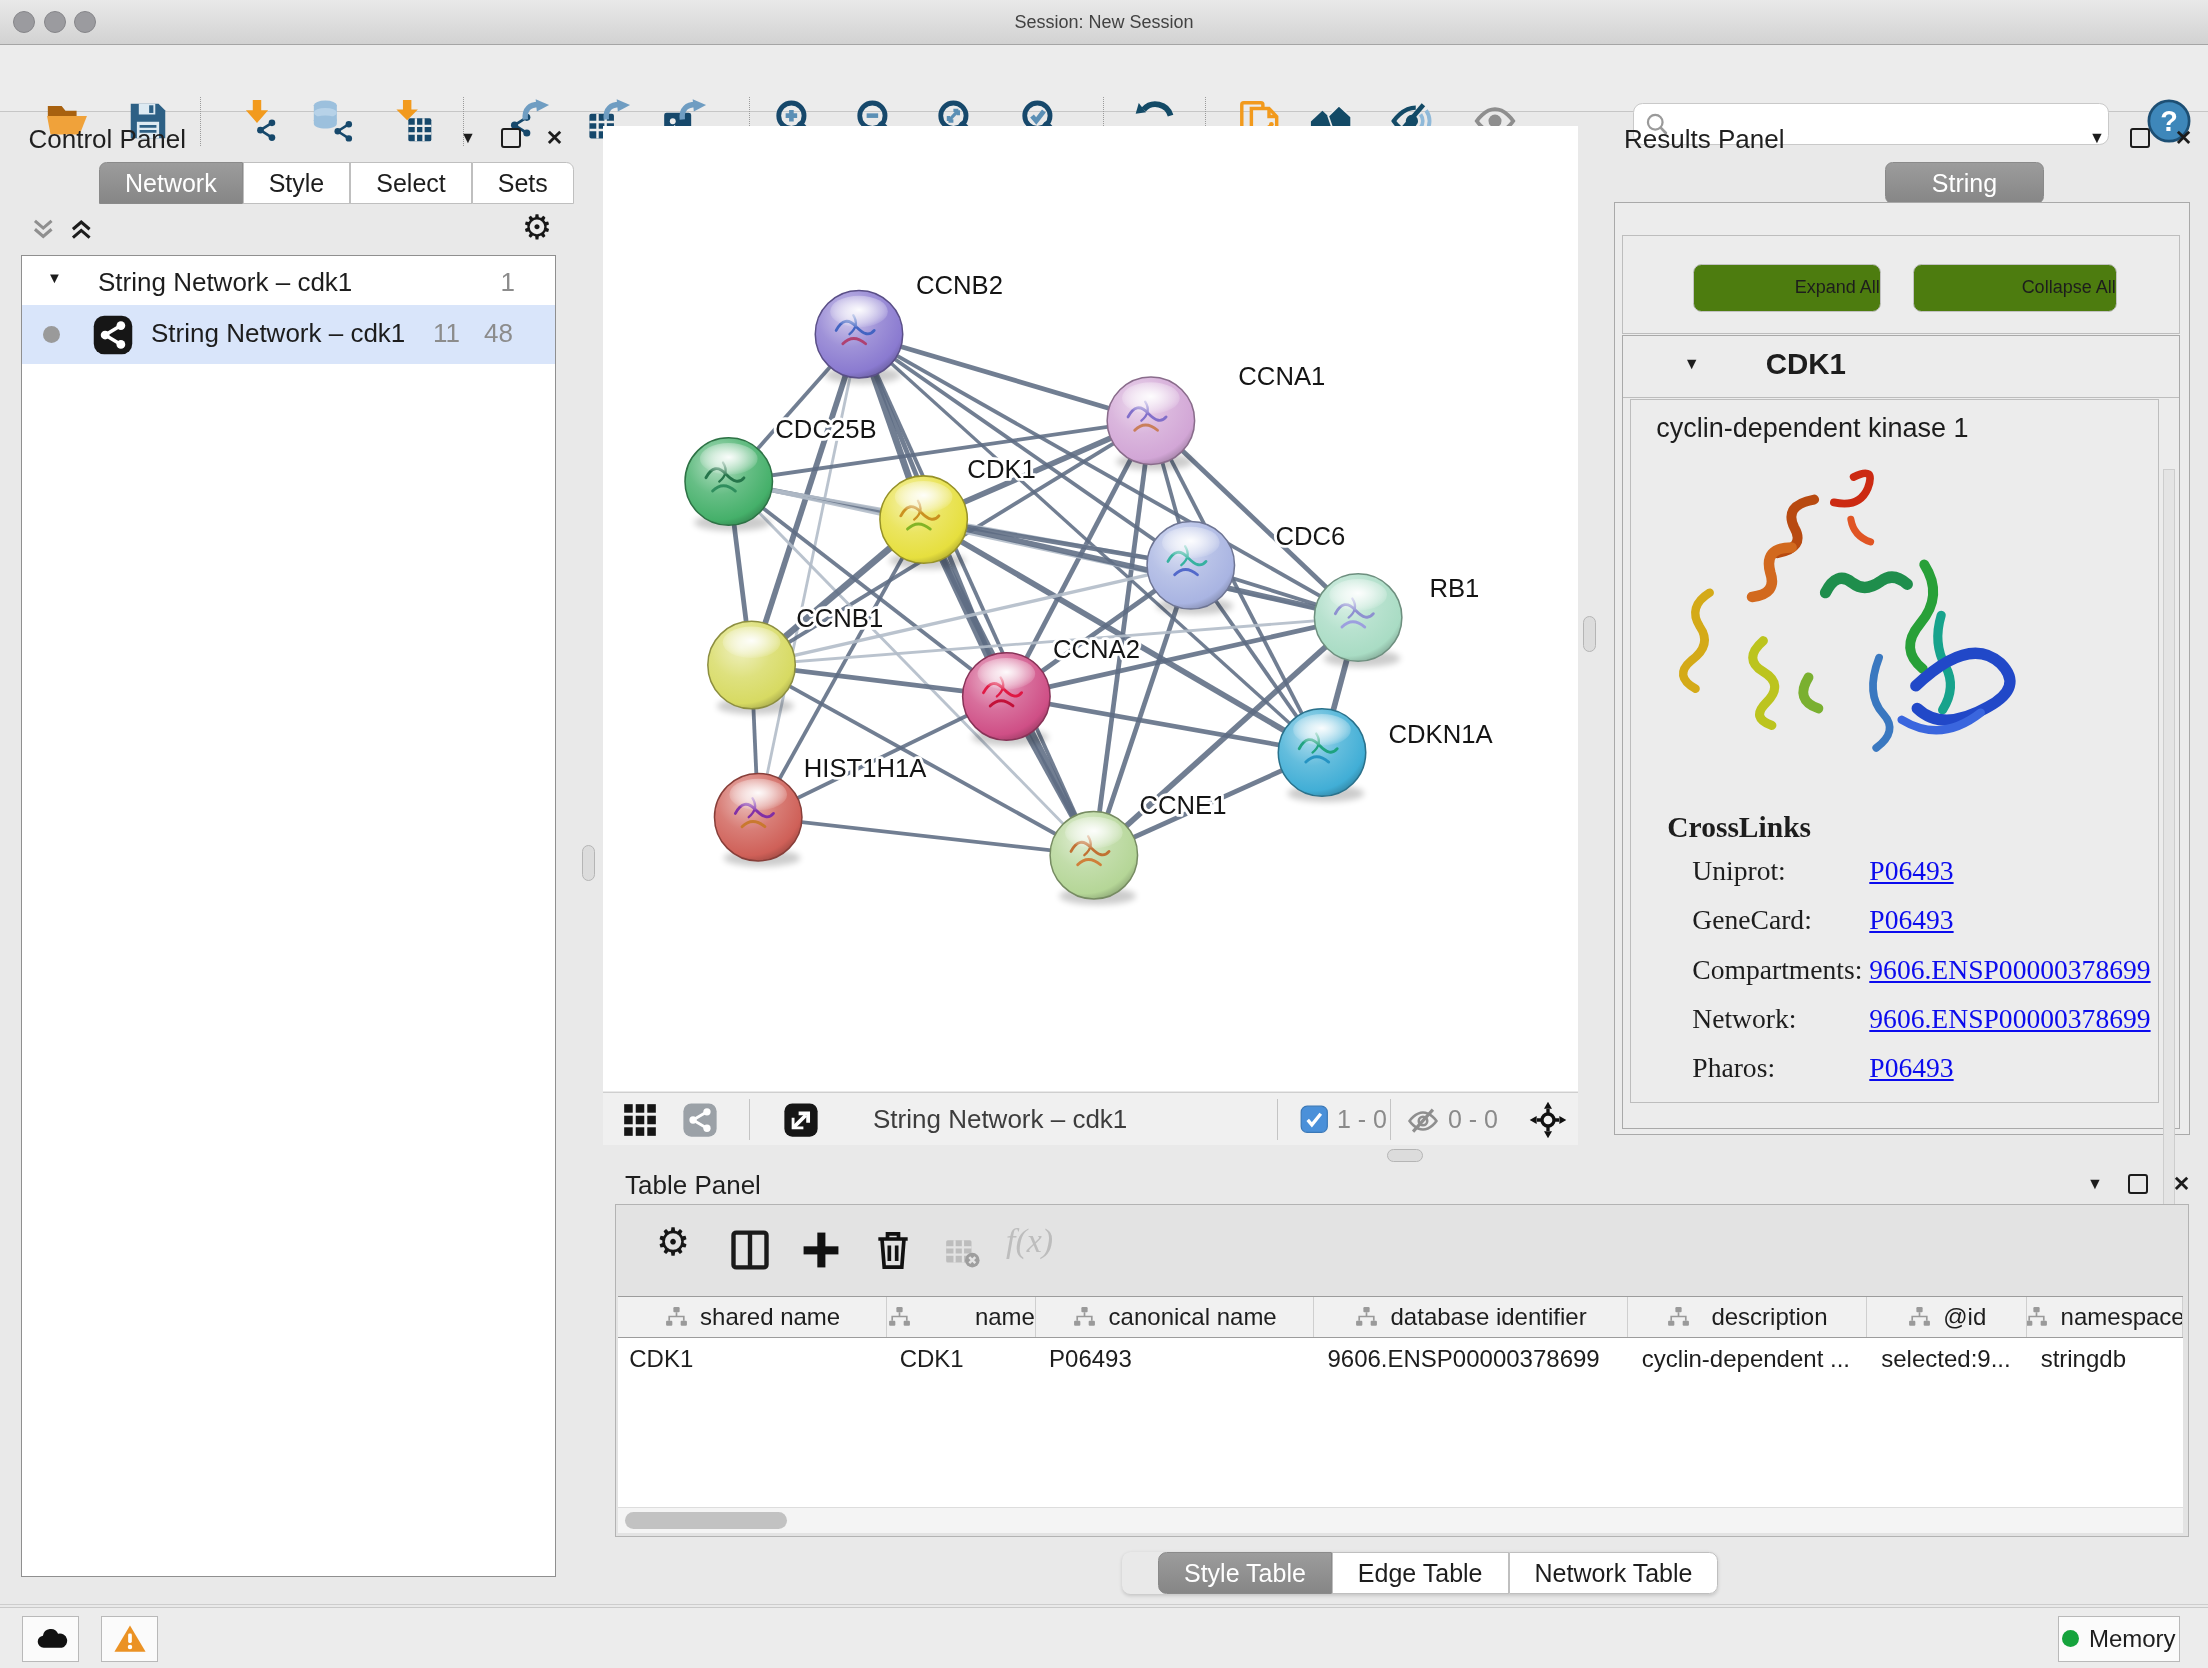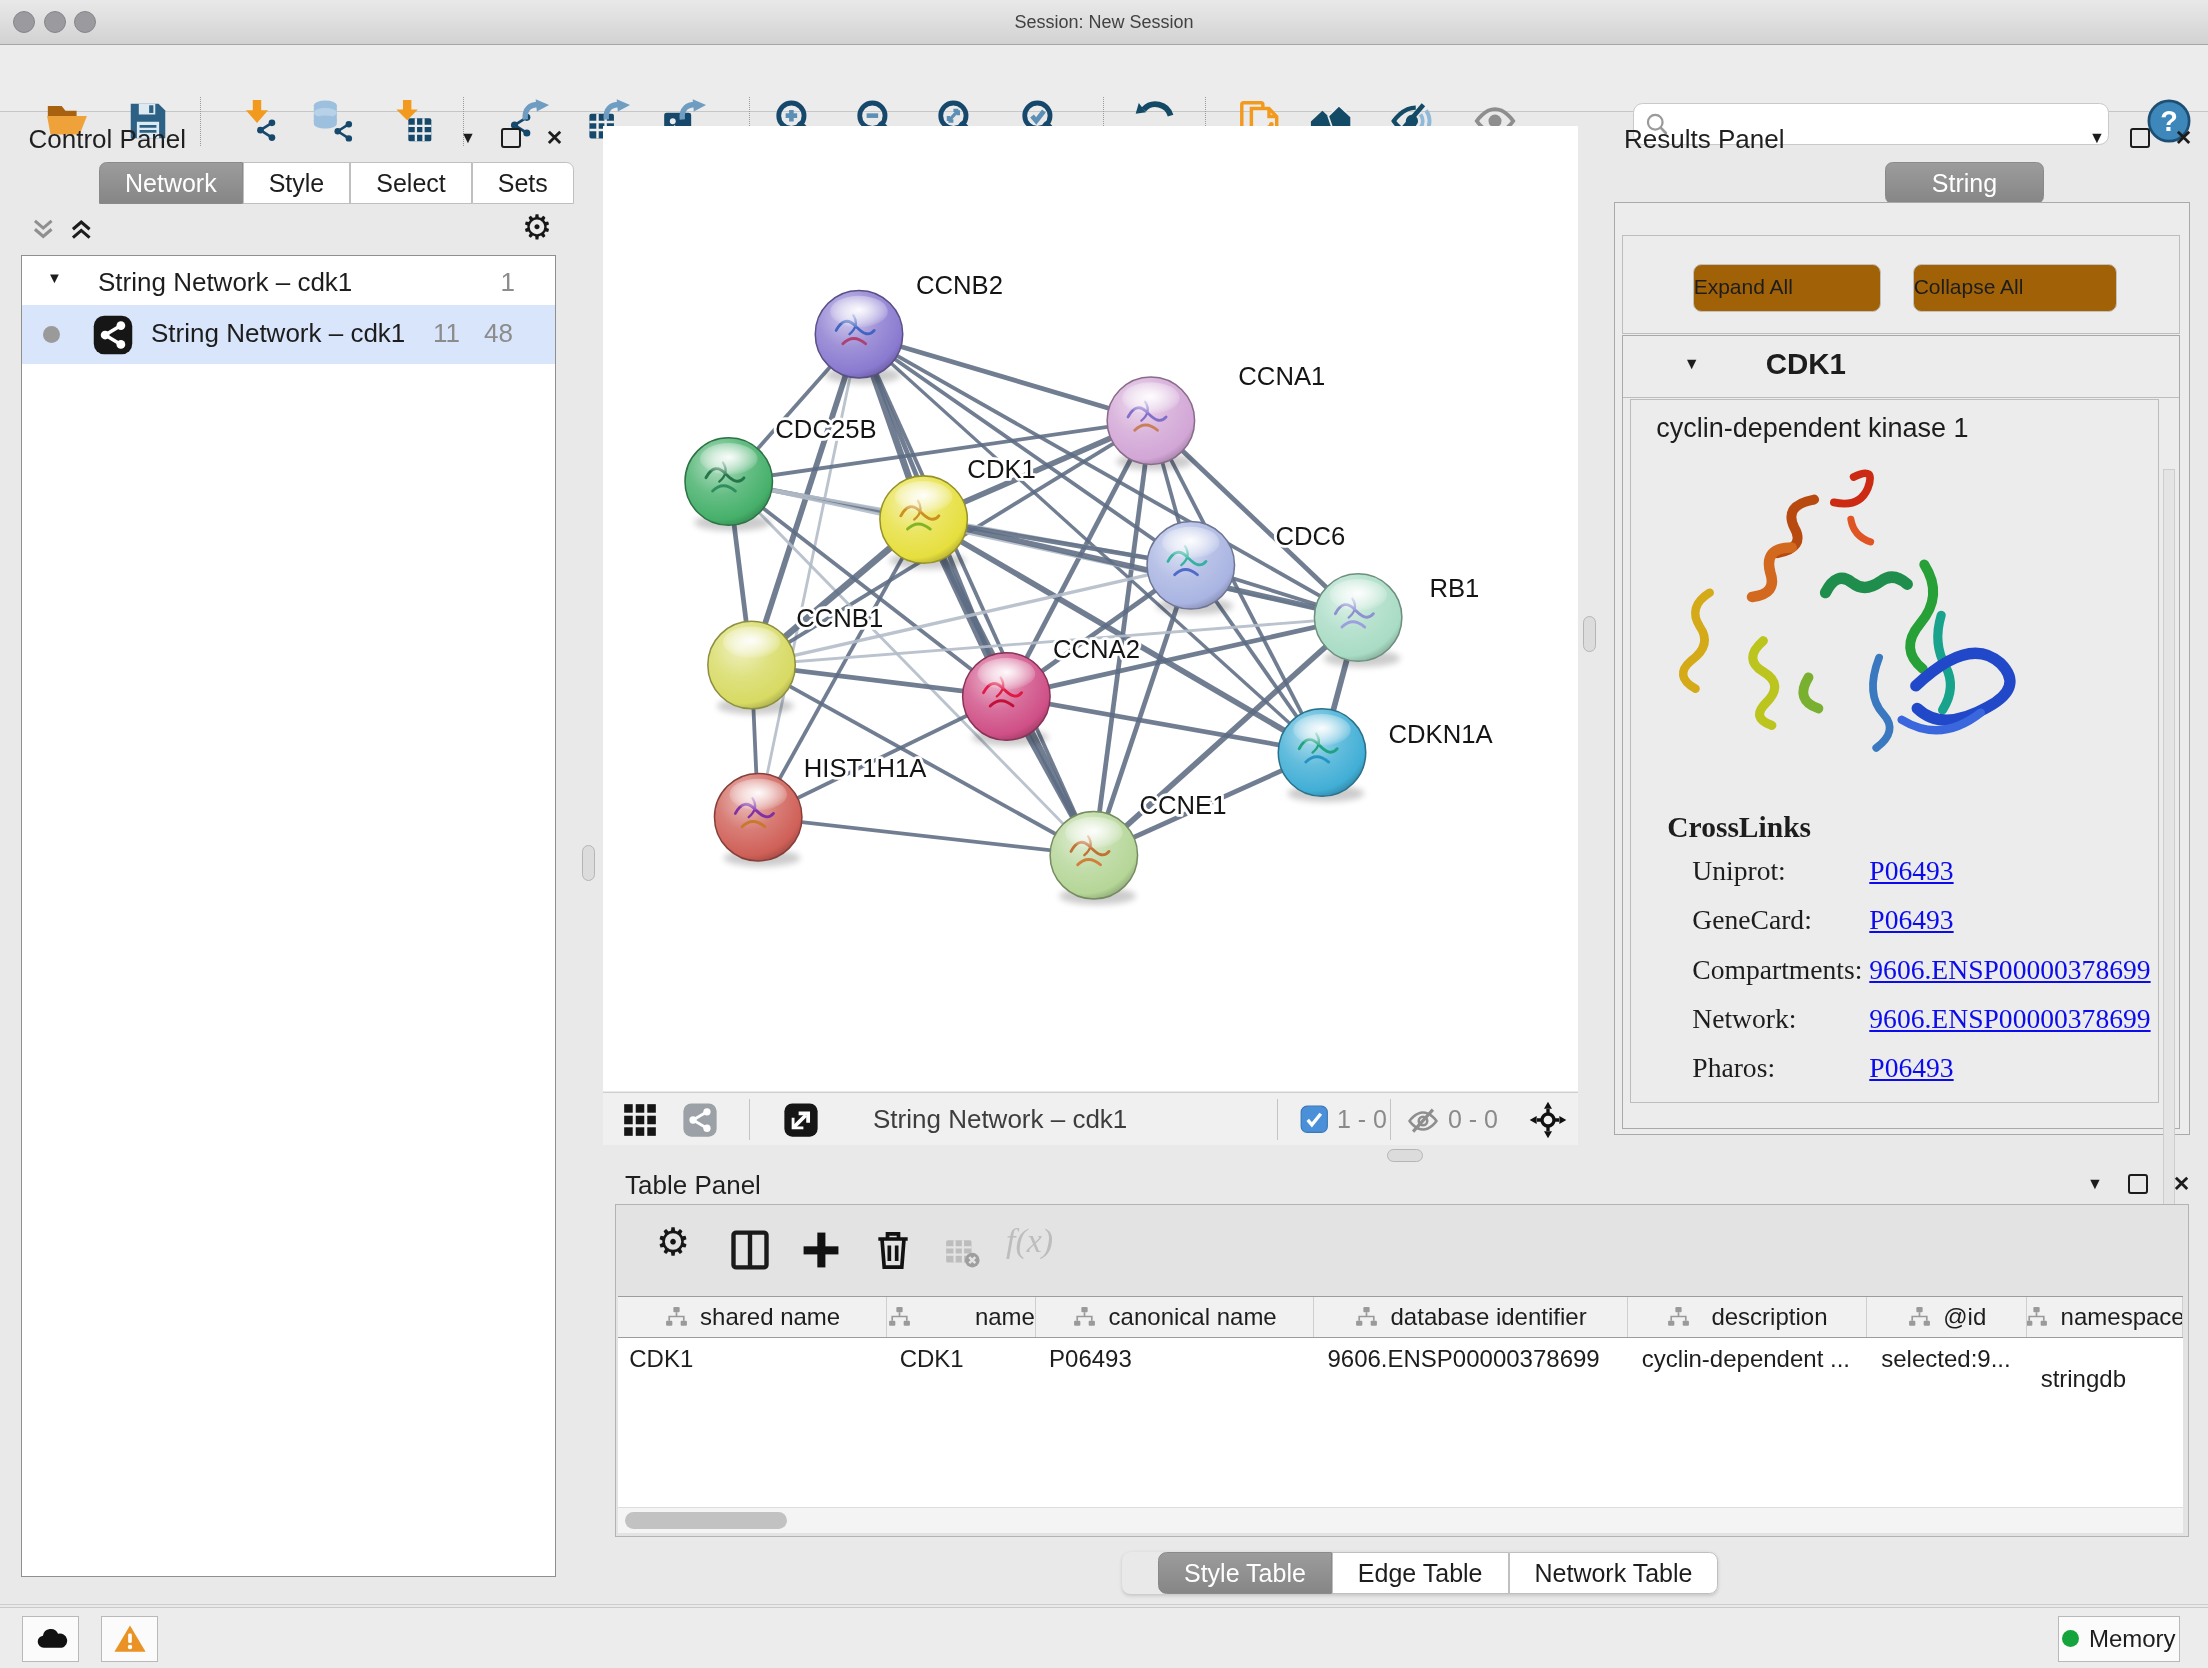--- a/index.html
+++ b/index.html
@@ -55,21 +55,21 @@
   .cbsep{position:absolute;top:5.7px;height:41px;border-left:1px solid #c4c4c4;}
   #cb-title{position:absolute;left:270px;top:0;line-height:52px;font-size:26px;color:#3d3d3d;}
   .cb-num{position:absolute;top:0;line-height:52px;font-size:25px;color:#8a8a8a;}
   .oval{background:#dcdcdc;border:1px solid #b5b5b5;border-radius:7.6px;}
   
   #rp-title{left:1624px;top:124px;}
   #rp-wb{left:2089px;top:126px;}
   #rp-tab{left:1849px;top:162px;width:107px;border-radius:7.6px;}
   #rp-frame{left:1614px;top:202px;width:574px;height:931px;background:#ececec;border:1.9px solid #a9a9a9;}
   #rp-expbox{position:absolute;left:6.7px;top:32px;width:556px;height:97px;border:1px solid #bdbdbd;}
-  .rp-btn{position:absolute;top:27.6px;height:46px;line-height:44px;background:#a16207;border:1px solid #c2c2c2;border-radius:8.6px;font-size:21px;text-align:left;}
+  .rp-btn{position:absolute;top:27.6px;height:46px;line-height:44px;background:#4d7c0f;border:1px solid #c2c2c2;border-radius:8.6px;font-size:18px;text-align:right;}
   #btn-expand{left:70px;width:186px;}
   #btn-collapse{left:290px;width:202px;}
   #rp-cdk{position:absolute;left:6.7px;top:132px;width:556px;height:792px;border:1px solid #a9a9a9;}
   #cdk-head{position:absolute;left:0;top:0;width:100%;height:61px;border-bottom:1px solid #bdbdbd;}
   #cdk-head .tri{position:absolute;left:61px;top:19px;font-size:16px;}
   #cdk-head .nm{position:absolute;left:143px;top:11.4px;font-size:29.5px;font-weight:bold;}
   #cdk-body{position:absolute;left:7.6px;top:63px;width:527px;height:702px;border:1px solid #bdbdbd;}
   #cdk-desc{position:absolute;left:25px;top:13.3px;font-size:27px;}
   #protein{position:absolute;left:42px;top:57px;width:367px;height:318px;}
   #xl-title{position:absolute;left:36px;top:411px;font-family:"Liberation Serif",serif;font-weight:bold;font-size:29.5px;}
@@ -765,21 +765,21 @@
           <span>namespace</span>
         </div>
       </div>
     <div id="tbl-row">
         <div class="td" style="width: 259px;">CDK1</div>
         <div class="td" style="width: 138px;">CDK1</div>
         <div class="td" style="width: 267px;">P06493</div>
         <div class="td" style="width: 303px;">9606.ENSP00000378699</div>
         <div class="td" style="width: 228px;">cyclin-dependent ...</div>
         <div class="td" style="width: 148px;">selected:9...</div>
-        <div class="td" style="width: 145px; margin-top: 20px;">stringdb</div>
+        <div class="td" style="width: 145px;">stringdb</div>
       </div>
   </div>
   <div id="tbl-hscroll">
       <div id="tbl-thumb"></div>
     </div>
 </div>
 <div class="abs" id="tbl-tabs">
     <div class="tabbtn active">Style Table</div>
     <div class="tabbtn">Edge Table</div>
     <div class="tabbtn">Network Table</div>

